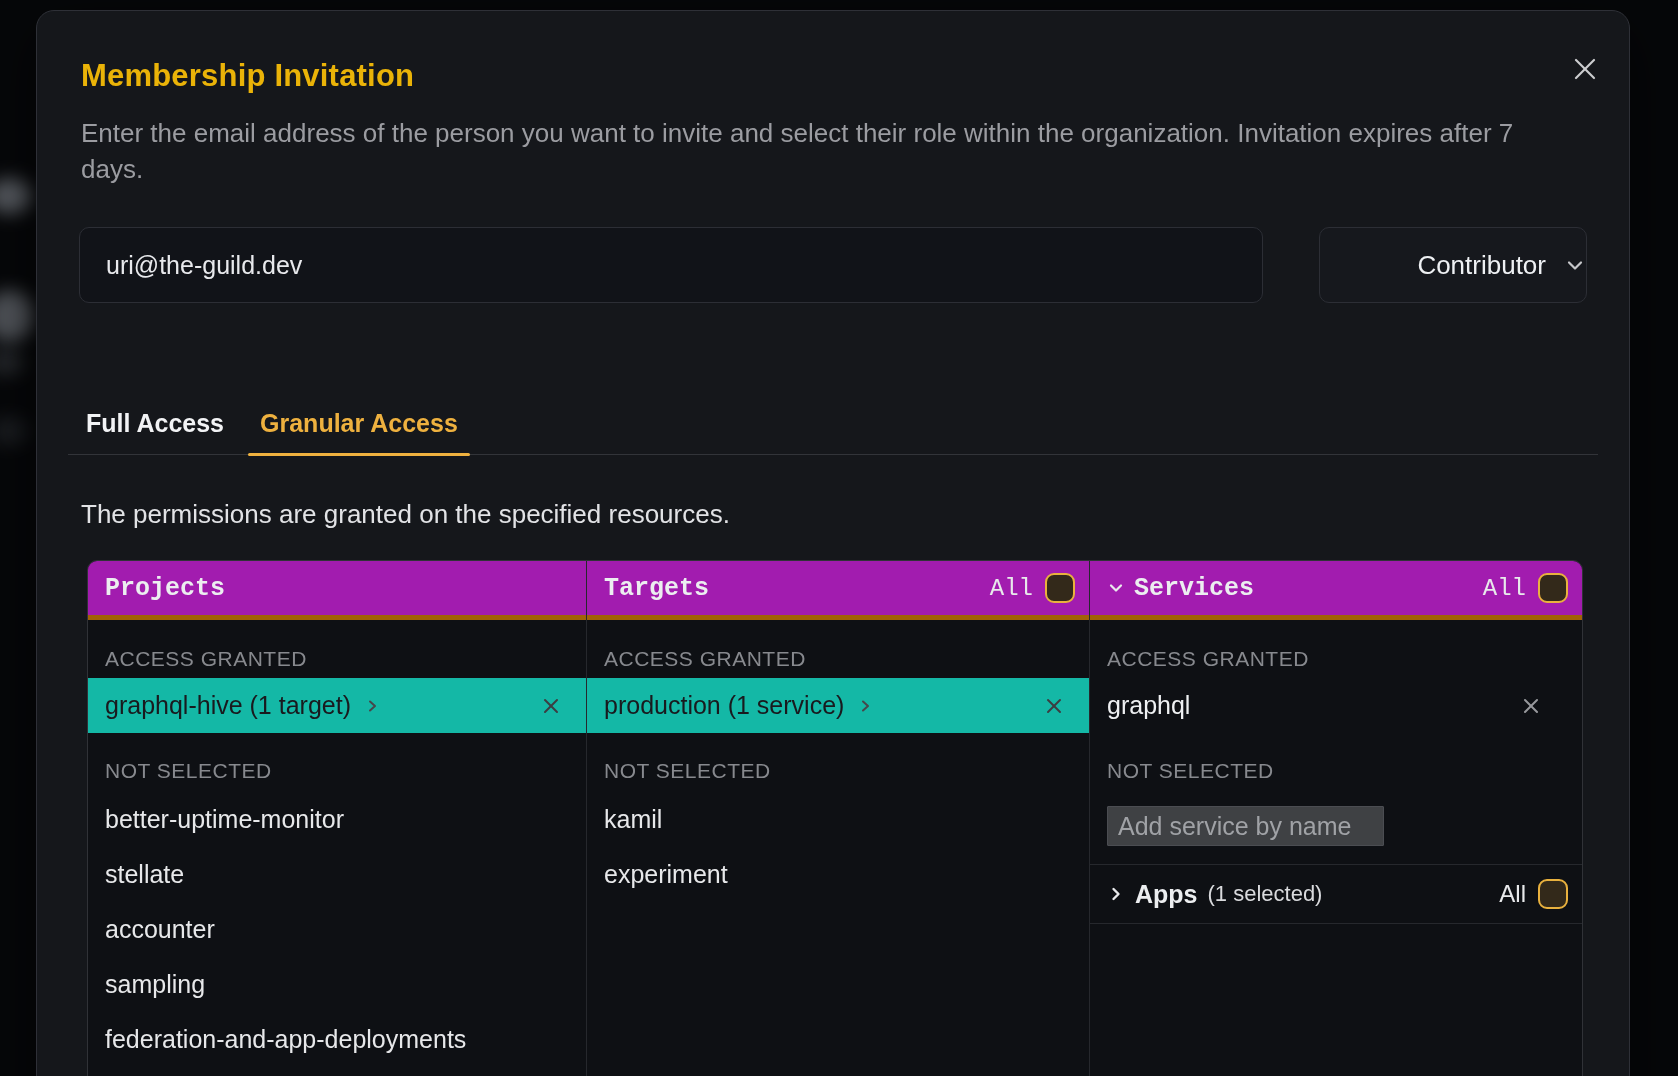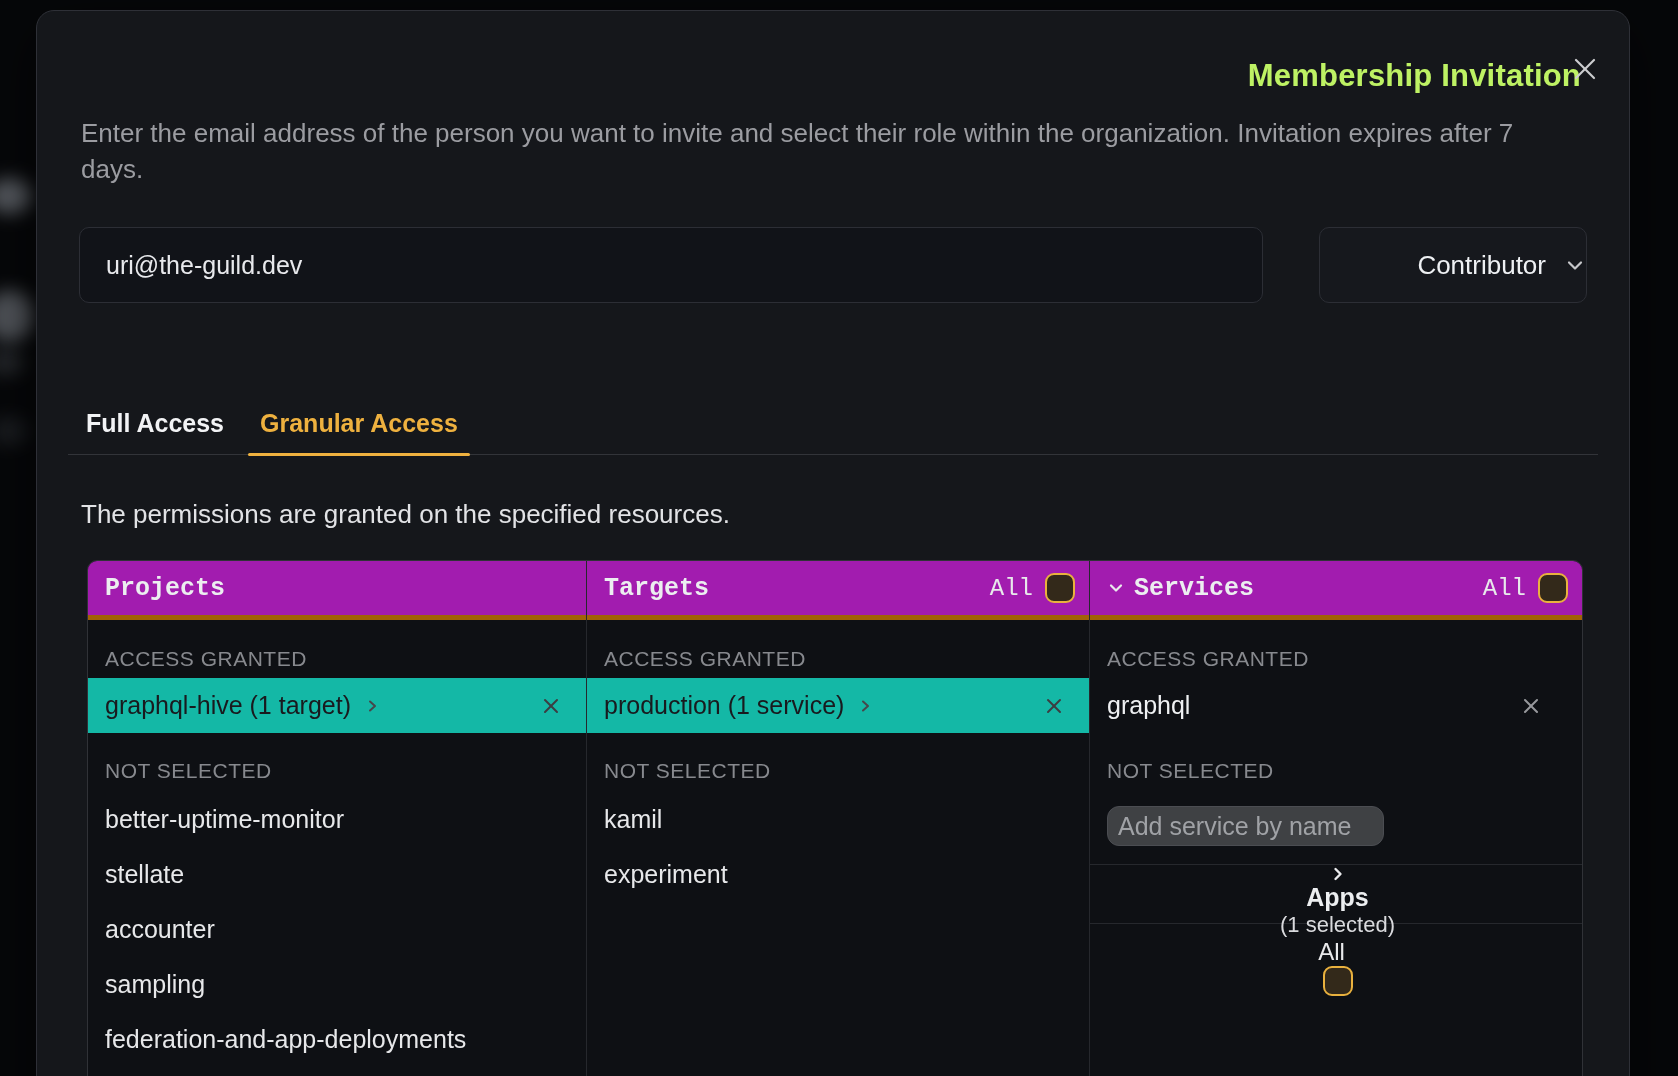--- a/index.html
+++ b/index.html
@@ -24,21 +24,21 @@
     box-shadow:0 18px 60px rgba(0,0,0,.6);
   }
 
   .close-btn {
     position:absolute; top:42px; right:28px; width:32px; height:32px;
     display:flex; align-items:center; justify-content:center;
     background:none; border:none; cursor:pointer; color:#cdced1;
   }
 
   .dlg-header { padding:46px 48px 0 44px; }
-  .dlg-title { font-size:31px; font-weight:700; color:#bef264; letter-spacing:.2px; line-height:38px;text-align:right; }
+  .dlg-title { font-size:31px; font-weight:700; color:#eab308; letter-spacing:.2px; line-height:38px; }
   .dlg-desc  { margin-top:20px; font-size:26px; color:#9b9ca1; line-height:36px; max-width:1505px; }
 
   .form-row { display:flex; gap:56px; margin:40px 42px 0 42px; }
   .email-input {
     width:1197px; height:76px; background:#111318; border:1px solid #2c2e35;
     border-radius:10px; color:#e8e9ec; font-size:25px; padding:0 26px;
     font-family:inherit; outline:none;
   }
   .role-select {
     width:271px; height:76px; background:#16181d; border:1px solid #2c2e35;
@@ -98,28 +98,28 @@
   .x-btn.dark-x { color:#3c3d41; }
   .x-btn.grey-x { color:#97989c; }
 
   .item {
     height:55px; display:flex; align-items:center; padding-left:17px;
     font-size:25px; color:#e7e8ea; cursor:pointer;
   }
 
   .add-input {
     margin:14px 0 0 17px; width:277px; height:40px; background:#3f4144;
-    border:1px solid #4b4d52; border-radius:12px; color:#e3e4e7;
+    border:1px solid #4b4d52; border-radius:1px; color:#e3e4e7;
     font-size:25px; padding:0 10px; font-family:inherit; outline:none;
   }
   .add-input::placeholder { color:#a0a2a6; opacity:1; }
 
   .apps-row {
     margin-top:18px; height:60px; border-top:1px solid #26282d; border-bottom:1px solid #26282d;
-    display:flex; align-items:center; padding:0 14px 0 17px; cursor:pointer;flex-direction:column;
+    display:flex; align-items:center; padding:0 14px 0 17px; cursor:pointer;
   }
   .apps-chev { display:flex; color:#e9eaec; }
   .apps-label { font-size:25px; font-weight:700; color:#eceef0; margin:0 10px; }
   .apps-count { font-size:22px; color:#d9dadd;text-align:center; }
 
   svg { display:block; }
 </style>
 </head>
 <body>
 

